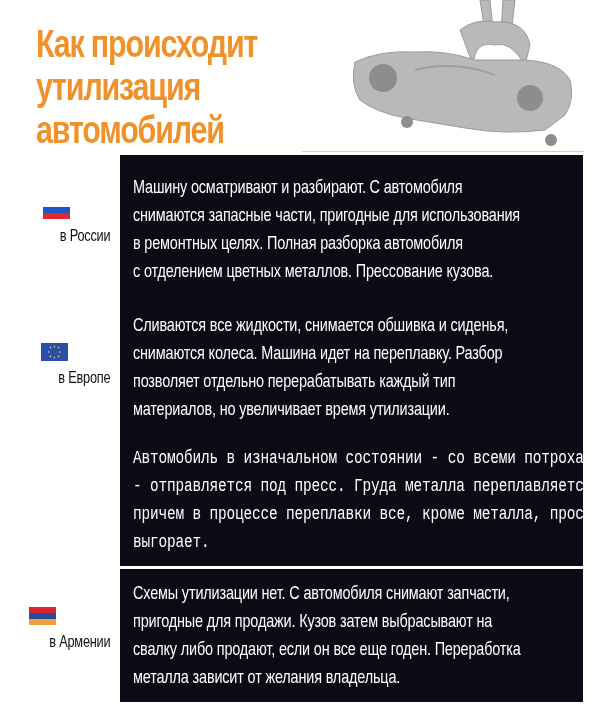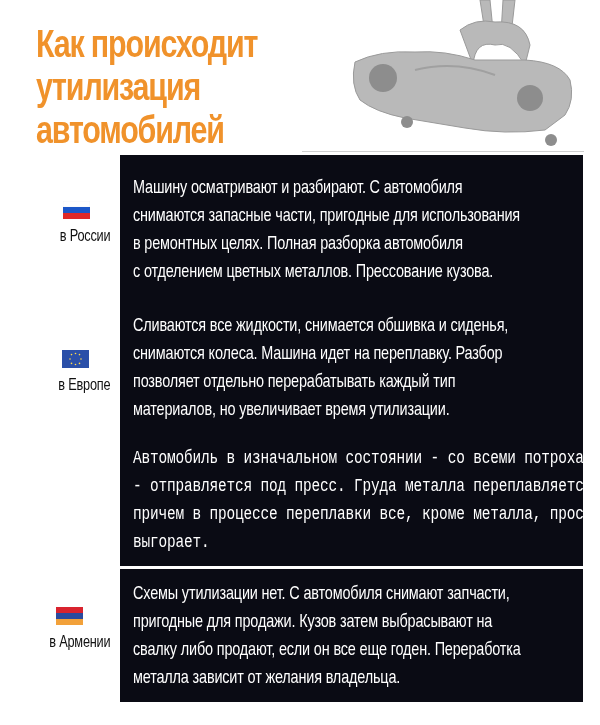--- a/index.html
+++ b/index.html
@@ -5,21 +5,21 @@
   html,body{margin:0;padding:0;background:#ffffff;}
   body{width:600px;height:725px;position:relative;overflow:hidden;font-family:"Liberation Sans","DejaVu Sans",sans-serif;}
   .title{position:absolute;left:36px;top:22px;color:#f0922b;font-weight:bold;font-size:39px;line-height:43px;letter-spacing:-1.5px;transform:scaleX(0.78);transform-origin:left top;white-space:nowrap;}
   .title div{display:block;}
   .car{position:absolute;left:325px;top:0;width:270px;height:150px;}
   .rule{position:absolute;left:302px;top:151px;width:282px;height:1px;background:#cfcfcf;}
   .row{position:absolute;left:0;width:600px;}
   .box{position:absolute;left:120px;width:463px;background:#0a0b14;}
   .text{position:absolute;left:13px;top:18px;width:560px;color:#ffffff;font-size:18.5px;line-height:28px;transform:scaleX(0.78);transform-origin:left top;letter-spacing:-0.2px;}
   .text div{white-space:nowrap;}
-  .country{position:absolute;right:490px;text-align:center;}
+  .country{position:absolute;right:490px;text-align:left;}
   .flag{width:27px;height:18px;margin-left:auto;margin-bottom:3px;}
   .clabel{font-size:17px;color:#111;white-space:nowrap;transform:scaleX(0.75);transform-origin:right top;letter-spacing:-0.3px;}
 </style>
 </head>
 <body>
 
 <div class="title">
   <div>Как происходит</div>
   <div>утилизация</div>
   <div>автомобилей</div>
@@ -55,21 +55,21 @@
     <div class="text">
       <div>Машину осматривают и разбирают. С автомобиля</div>
       <div>снимаются запасные части, пригодные для использования</div>
       <div>в ремонтных целях. Полная разборка автомобиля</div>
       <div>с отделением цветных металлов. Прессование кузова.</div>
     </div>
   </div>
 </div>
 
 <div class="row" style="top:297px;height:133px;">
-  <div class="country" style="top:53px;">
+  <div class="country" style="top:46px;">
     <svg class="flag" viewBox="0 0 27 18">
       <rect width="27" height="18" fill="#2a4fa8"></rect>
       <g fill="#ffd94a">
         <circle cx="13.5" cy="3.5" r="0.8"></circle>
           <circle cx="17.5" cy="4.6" r="0.8"></circle>
         <circle cx="19" cy="9" r="0.8"></circle>
           <circle cx="17.5" cy="13.4" r="0.8"></circle>
         <circle cx="13.5" cy="14.5" r="0.8"></circle>
           <circle cx="9.5" cy="13.4" r="0.8"></circle>
         <circle cx="8" cy="9" r="0.8"></circle>

